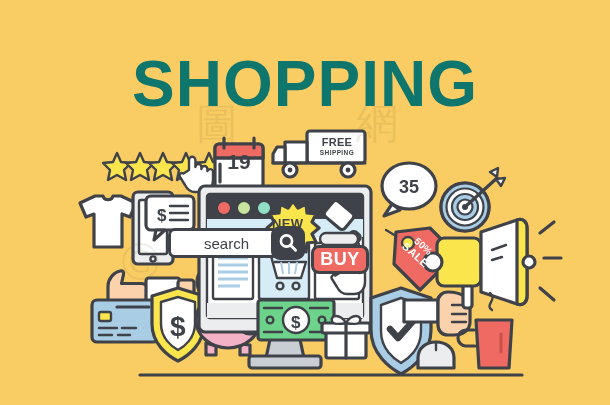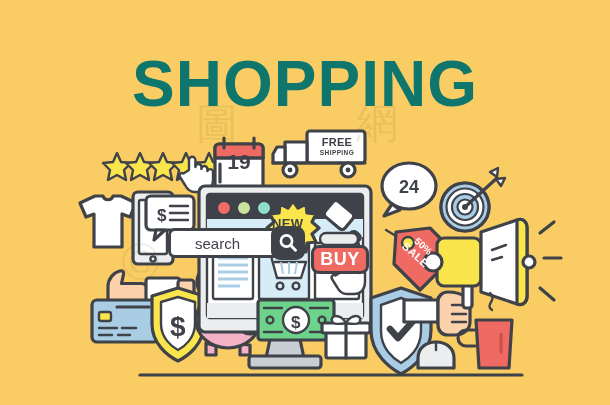--- a/index.html
+++ b/index.html
@@ -37,21 +37,21 @@
     user-select:none;
     white-space:nowrap;
   }
 
   
   #searchbar{
     left:168px;top:228px;width:112px;height:30px;
     background:#ffffff;border:3px solid #3f4249;border-radius:7px;
     display:flex;align-items:center;box-sizing:border-box;
   }
-  #searchbar .txt{font-size:15px;color:#3f4249;padding-left:24px;font-family:"Liberation Sans",sans-serif;}
+  #searchbar .txt{font-size:15px;color:#3f4249;padding-left:9px;font-family:"Liberation Sans",sans-serif;margin-left:24px;}
   #searchknob{
     left:271px;top:226px;width:34px;height:34px;border-radius:9px;
     background:#3f4249;display:flex;align-items:center;justify-content:center;
   }
 
   
   #buybtn{
     left:311px;top:245px;width:58px;height:29px;
     background:#ef6a62;border:3px solid #3f4249;border-radius:8px;
     display:flex;align-items:center;justify-content:center;box-sizing:border-box;
@@ -342,21 +342,21 @@
 
   <div class="abs icontext" id="calnum">19</div>
 
   <div class="abs" id="freeship">
     <div class="icontext l1">FREE</div>
     <div class="icontext l2">SHIPPING</div>
   </div>
 
   <div class="abs icontext" id="newtxt">NEW</div>
 
-  <div class="abs icontext" id="num24">24</div>
+  <div class="abs icontext" id="num24">35</div>
 
   <div class="abs" id="saletag-text">
     <div class="icontext l1" style="color:#ffffff">50%</div>
     <div class="icontext l2" style="color:#ffffff">SALE</div>
   </div>
 
   <div class="wm" style="left:196px;top:96px;">圖</div>
   <div class="wm" style="left:356px;top:96px;">網</div>
   <div class="wm" style="left:120px;top:230px;font-size:54px;">©</div>
 

